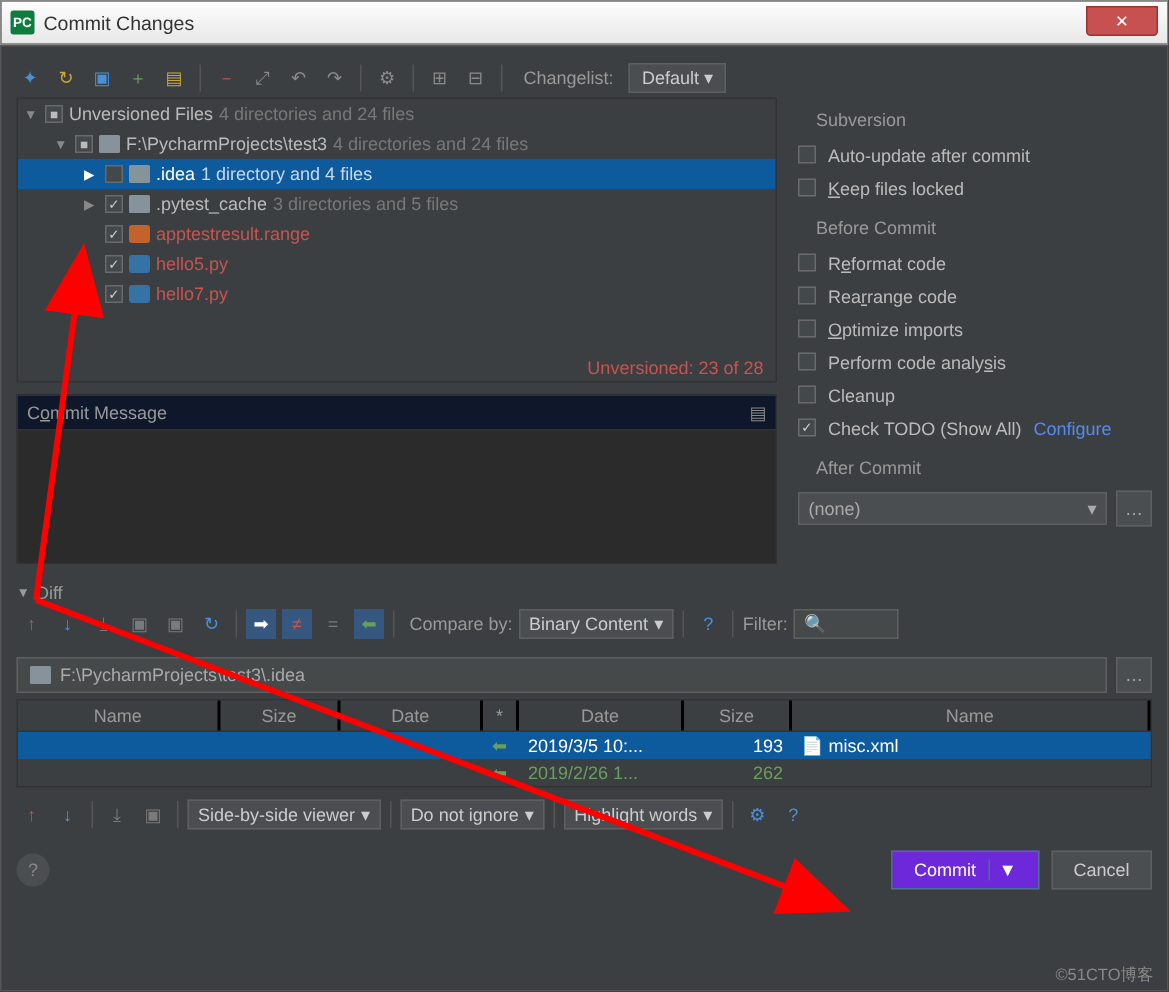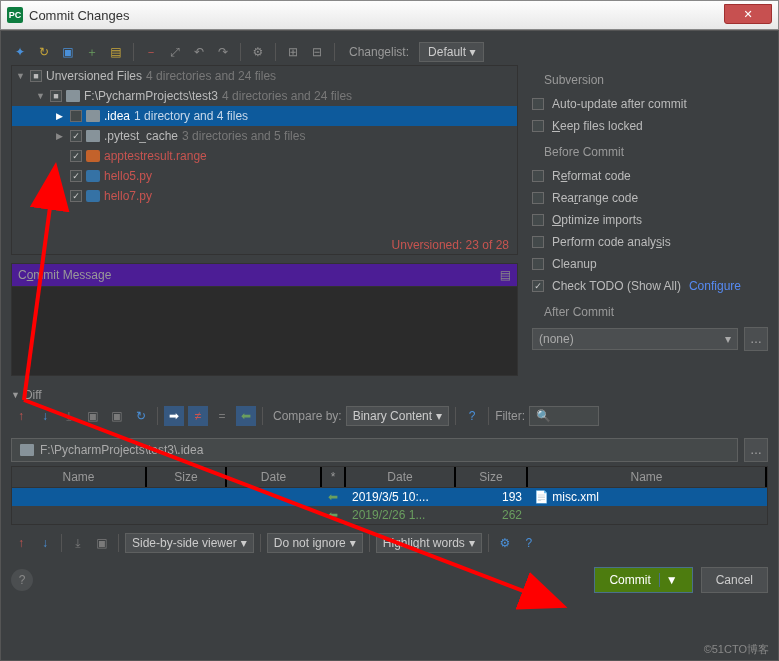--- a/index.html
+++ b/index.html
@@ -23,29 +23,29 @@
 .cb{width:12px;height:12px;border:1px solid #6a6a6a;background:#43494a;display:flex;align-items:center;justify-content:center;font-size:9px}
 .cb.on:after{content:"✓";color:#ccc}
 .fold{width:14px;height:12px;background:#87939a;border-radius:1px}
 .fhtml{width:14px;height:12px;background:#c3622b;border-radius:2px}
 .fpy{width:14px;height:12px;background:#3572a5;border-radius:2px}
 .red{color:#c75450}
 .dim{color:#787878}
 .statline{position:absolute;bottom:2px;right:8px;color:#c75450}
 .rpanel{width:236px;display:flex;flex-direction:column;gap:4px;padding-top:2px}
 .grh{color:#999;margin:6px 12px 4px}
-.opt{display:flex;align-items:center;gap:8px;padding:2px 0}
+.opt{display:flex;align-items:flex-start;gap:8px;padding:2px 0}
 .opt .cb{flex-shrink:0}
 .uline{text-decoration:underline}
 .link{color:#568af2}
 .select{background:#4b4e50;border:1px solid #5e6060;padding:3px 6px;color:#aaa;display:flex;justify-content:space-between;align-items:center}
 .srow{display:flex;gap:6px;align-items:center}
 .sbtn{width:24px;height:24px;background:#4b4e50;border:1px solid #5e6060;display:flex;align-items:center;justify-content:center;color:#aaa}
 .commitmsg{margin-top:8px}
-.cmhead{background:#4c1d95;border:1px solid #323232;border-bottom:none;padding:4px 6px;color:#999;display:flex;justify-content:space-between;align-items:center}
+.cmhead{background:#0f172a;border:1px solid #323232;border-bottom:none;padding:4px 6px;color:#999;display:flex;justify-content:space-between;align-items:center}
 .cmarea{background:#2b2b2b;border:1px solid #323232;height:90px}
 .diffhead{display:flex;align-items:center;gap:4px;margin-top:12px;color:#999}
 .dtb{display:flex;align-items:center;gap:4px;height:28px;padding:2px 0;flex-wrap:nowrap}
 .dbtn{width:20px;height:20px;display:flex;align-items:center;justify-content:center;color:#7a7a7a}
 .dsel{background:#4b4e50;border:1px solid #5e6060;padding:2px 6px;color:#ccc;display:flex;align-items:center;gap:4px}
 .filt{background:#45494a;border:1px solid #5e6060;padding:2px 6px;width:70px;color:#888}
 .pathbar{display:flex;align-items:center;gap:6px;margin-top:8px}
 .pathbox{flex:1;background:#45494a;border:1px solid #5e6060;padding:4px 8px;color:#aaa;display:flex;align-items:center;gap:6px}
 .table{margin-top:4px;border:1px solid #323232}
 .thead{display:flex;background:#3c3f41;border-bottom:1px solid #323232}
@@ -53,21 +53,21 @@
 .tbody{background:#3c3f41}
 .tr{display:flex;height:18px;align-items:center}
 .tr.sel{background:#0d5a9c;color:#fff}
 .tr.grn{color:#6a9e5f}
 .td{padding:0 6px;overflow:hidden;white-space:nowrap}
 .bottb{display:flex;align-items:center;gap:4px;height:28px;margin-top:4px}
 .footer{display:flex;align-items:center;justify-content:space-between;margin-top:10px}
 .help{width:22px;height:22px;border-radius:11px;background:#4b4e50;display:flex;align-items:center;justify-content:center;color:#888}
 .btns{display:flex;gap:8px}
 .btn{padding:5px 14px;background:#4b4e50;border:1px solid #5e6060;color:#ccc}
-.btn.pri{background:#4d7c0f;border:1px solid #4a708b;color:#fff;display:flex;align-items:center}
+.btn.pri{background:#6d28d9;border:1px solid #4a708b;color:#fff;display:flex;align-items:center}
 .btn.pri .dd{margin-left:8px;border-left:1px solid #4a708b;padding-left:6px}
 .arrow{position:absolute;pointer-events:none;z-index:100}
 .wm{position:absolute;right:10px;bottom:4px;color:#888;font-size:11px;z-index:101}
 </style>
 </head>
 <body>
 
 <div class="titlebar">
   <div class="ticon">PC</div>
   <div class="title">Commit Changes</div>

